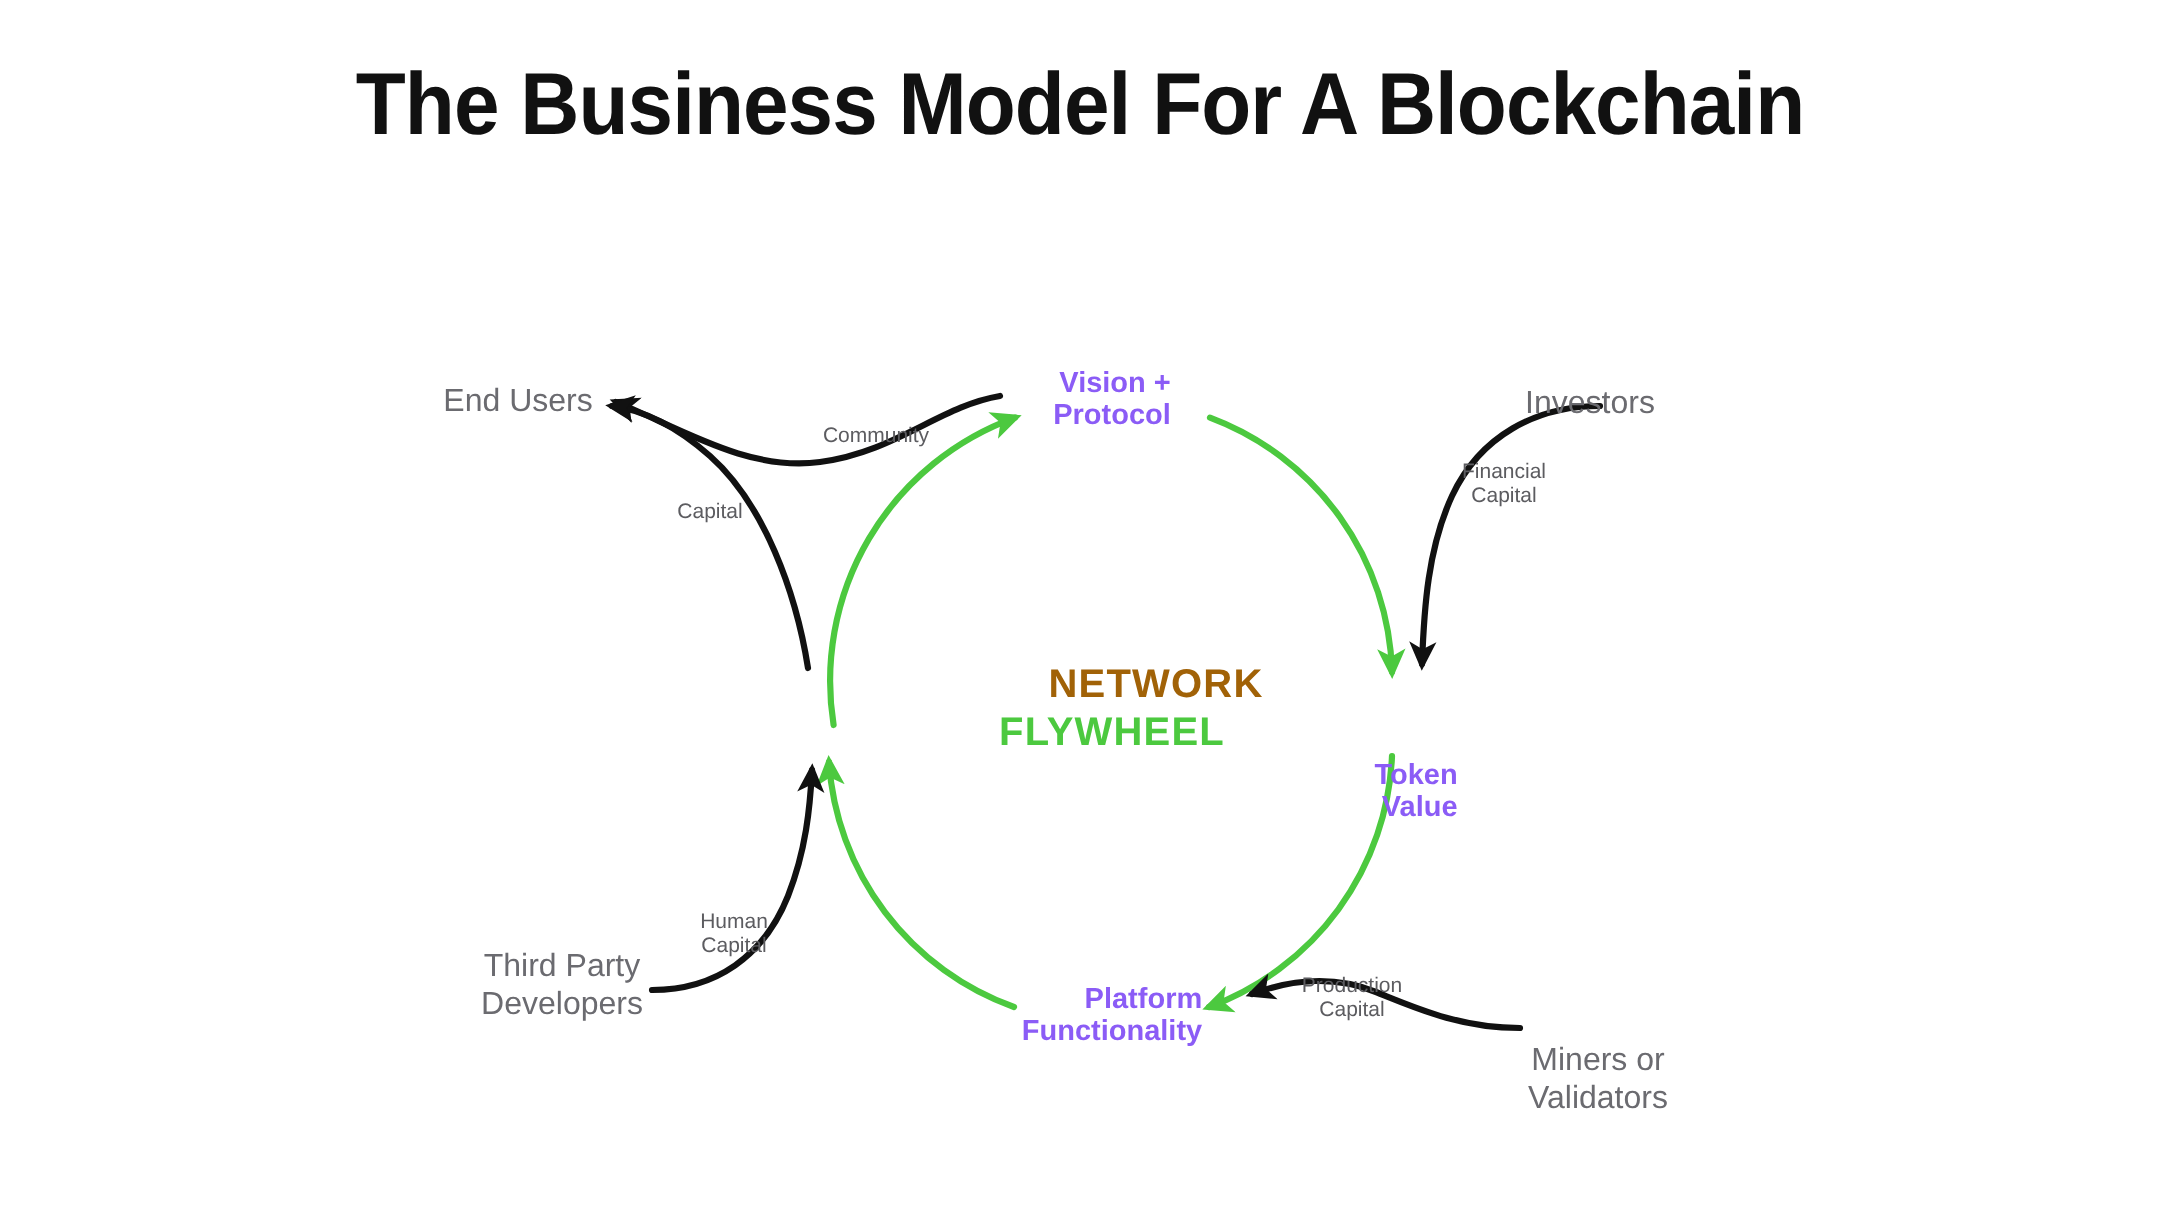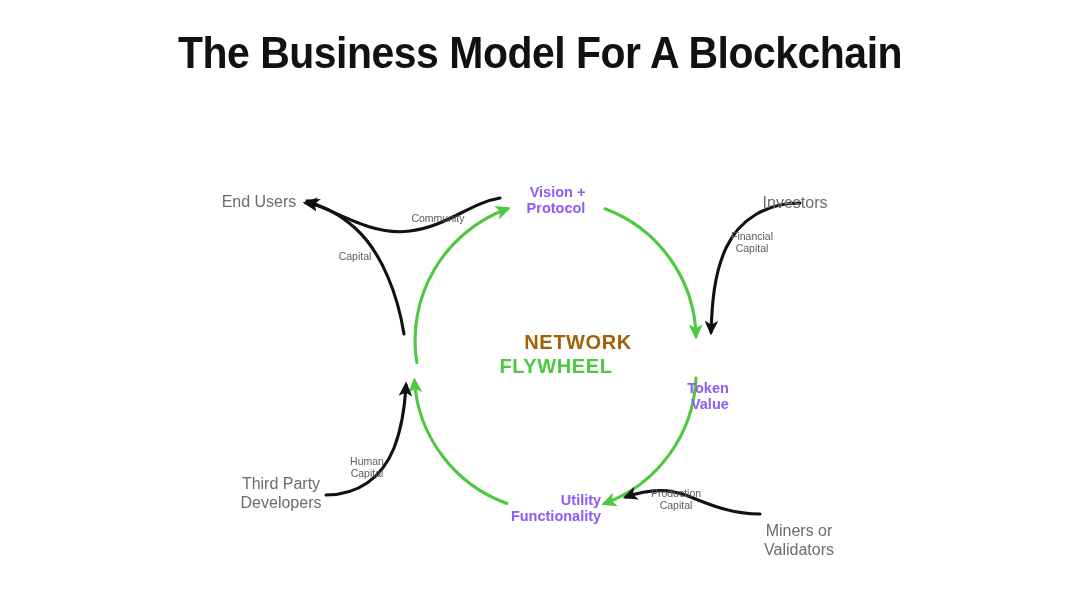--- a/index.html
+++ b/index.html
@@ -139,21 +139,21 @@
 
   <div id="center-block">
     <span id="center-network">NETWORK</span>
     <span id="center-flywheel">FLYWHEEL</span>
   </div>
 
   <div class="node-label" style="left:556px; top:200px;">Vision +
 Protocol</div>
   <div class="node-label" style="left:708px; top:356px;margin-top:40px;">Token
 Value</div>
-  <div class="node-label" style="left:556px; top:508px;">Utility
+  <div class="node-label" style="left:556px; top:508px;">Platform
 Functionality</div>
 
   <div class="actor-label" style="left:259px; top:202px;">End Users</div>
   <div class="actor-label" style="left:795px; top:203px;">Investors</div>
   <div class="actor-label" style="left:799px; top:541px;">Miners or
 Validators</div>
   <div class="actor-label" style="left:281px; top:494px;text-align:center;">Third Party
 Developers</div>
 
   <div class="edge-label" style="left:438px; top:218px;">Community</div>

